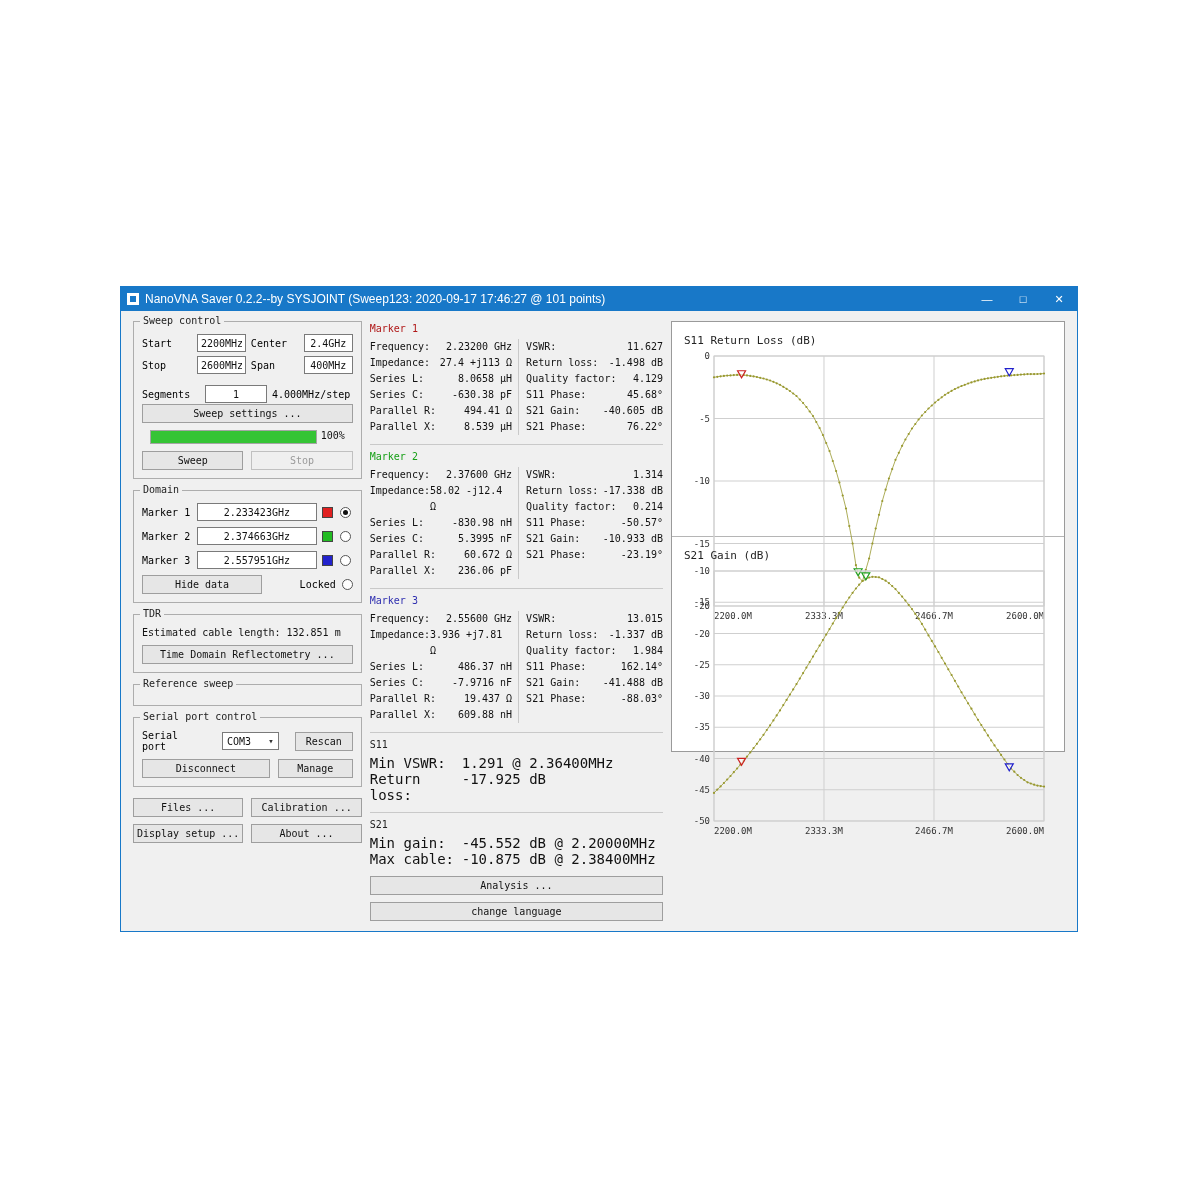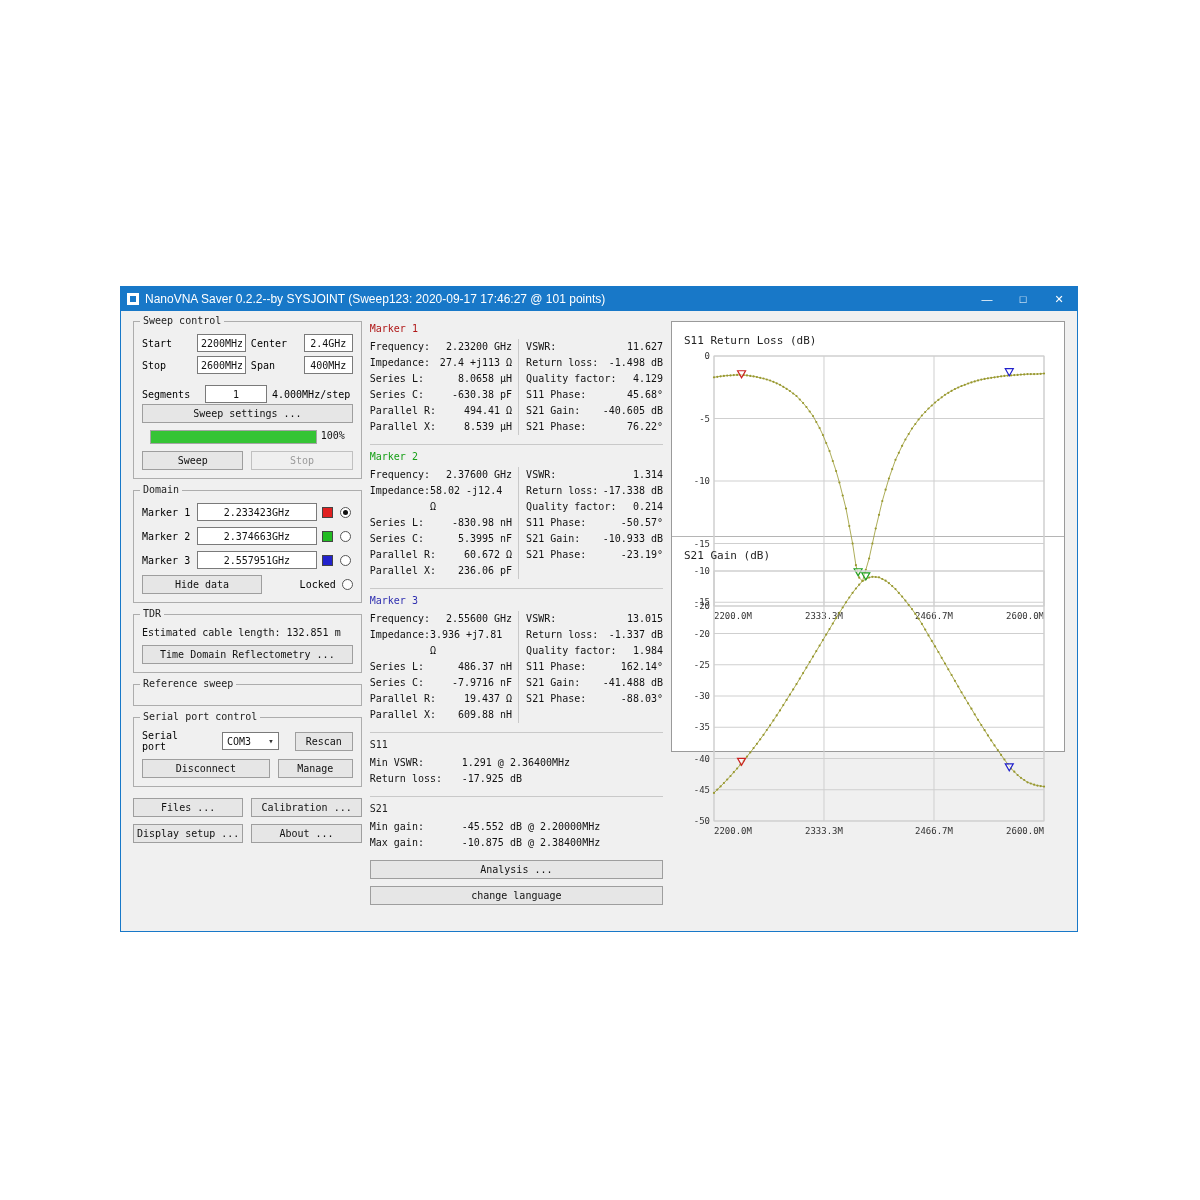--- a/index.html
+++ b/index.html
@@ -43,21 +43,21 @@
   .sel-arrow{margin-left:auto;font-size:9px;color:#333;padding:0 2px}
   .serial-btns{display:grid;grid-template-columns:1.7fr 1fr;gap:8px}
   .bottom-left{margin-top:auto;display:grid;grid-template-columns:1fr 1fr;gap:7px 8px}
   .section{padding:6px 0 9px;border-top:1px solid #c9c9c9}
   .section.first{border-top:none;padding-top:0}
   .sec-title{font-size:10px;margin-bottom:5px;color:#222}
   .fields{display:flex}
   .fields-left{flex:1.04;padding-right:6px}
   .fields-right{flex:1;border-left:1px solid #c9c9c9;padding-left:7px}
   .frow{display:flex;justify-content:space-between;font-size:10px;line-height:16px;color:#111}
-  .srow{display:flex;font-size:10px;line-height:16px;color:#111}
+  .srow{display:flex;font-size:14px;line-height:16px;color:#111}
   .slabel{width:92px;flex:none}
   .mid-bottom{margin-top:auto;display:flex;flex-direction:column;gap:7px}
   .chart-box{height:50%;padding:8px}
   .chart-box.topchart{border-bottom:1px solid #b5b5b5}
   svg text{font-family:"DejaVu Sans Mono",monospace}
   .c-title{font-size:11px;fill:#222}
   .c-tick{font-size:9px;fill:#333}
   .gridline{stroke:#cfcfcf;stroke-width:1}
 </style>
 </head>
@@ -359,21 +359,21 @@
         </div>
       </div>
 
       <div class="section">
         <div class="sec-title">S21</div>
         <div class="srow">
           <span class="slabel">Min gain:</span>
           <span>-45.552 dB @ 2.20000MHz</span>
         </div>
         <div class="srow">
-          <span class="slabel">Max gain:</span>
+          <span class="slabel">Max cable:</span>
           <span>-10.875 dB @ 2.38400MHz</span>
         </div>
       </div>
 
       <div class="mid-bottom">
         <div class="btn wide">Analysis ...</div>
         <div class="btn wide">change language</div>
       </div>
     </div>
 

